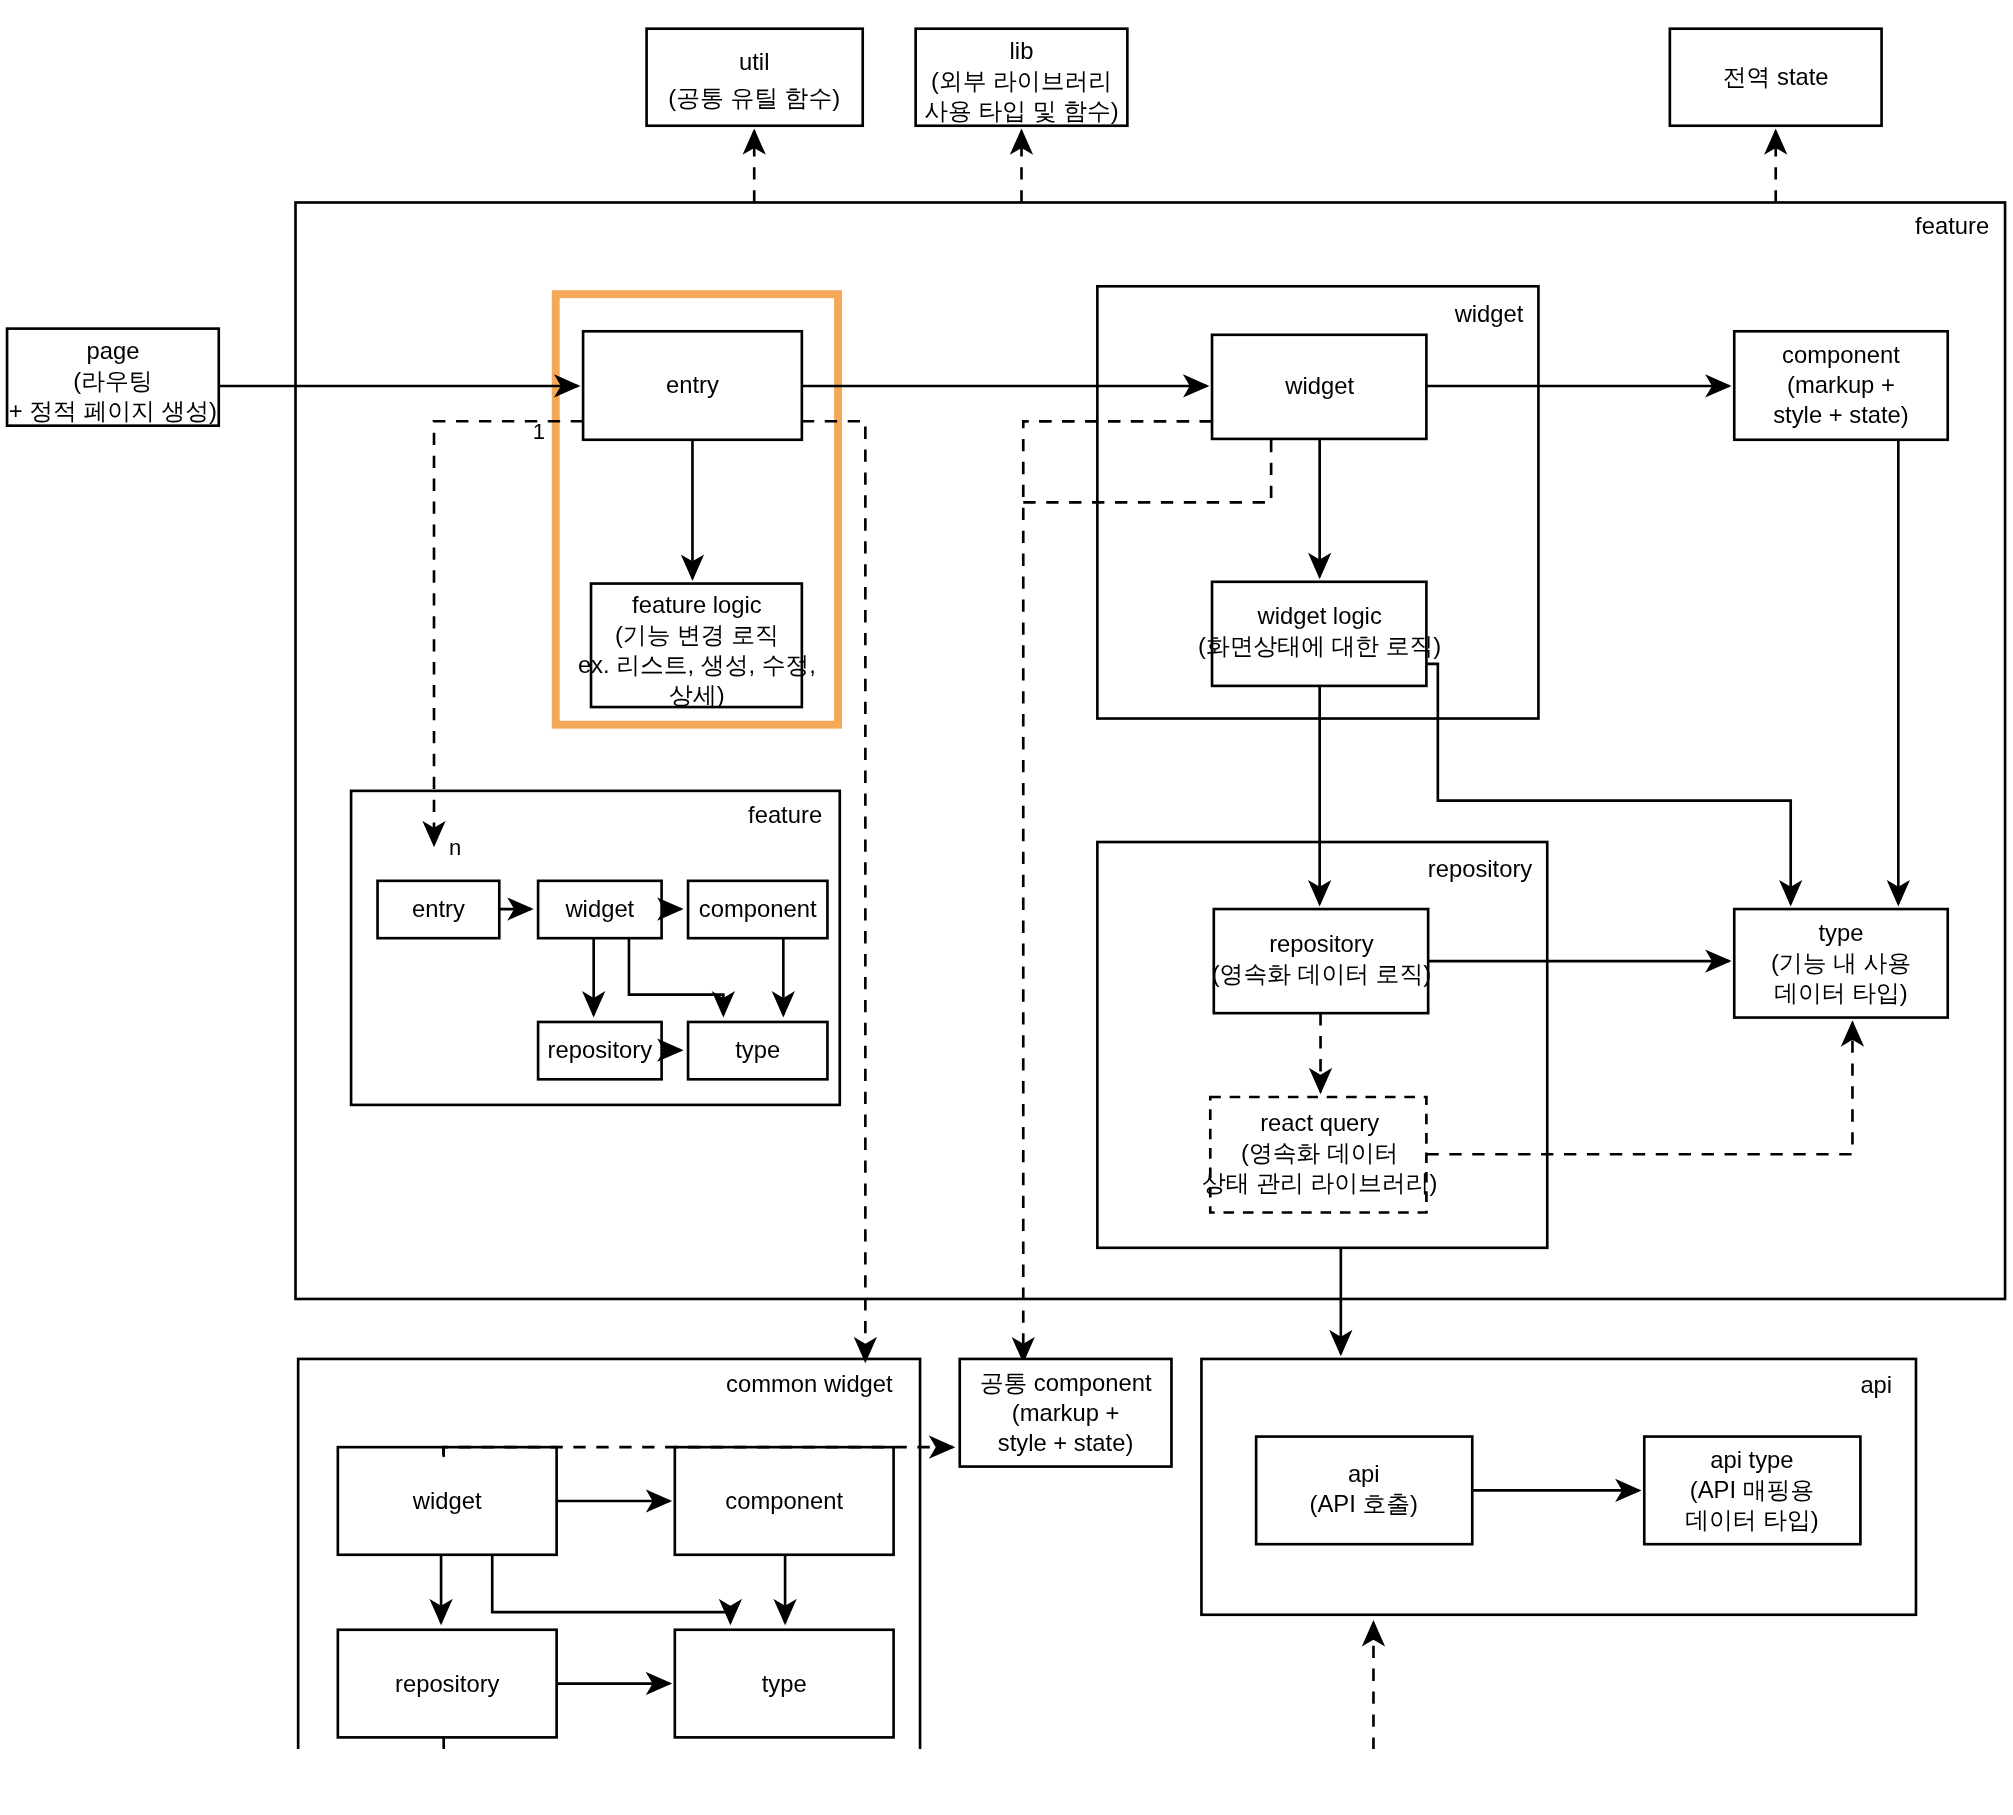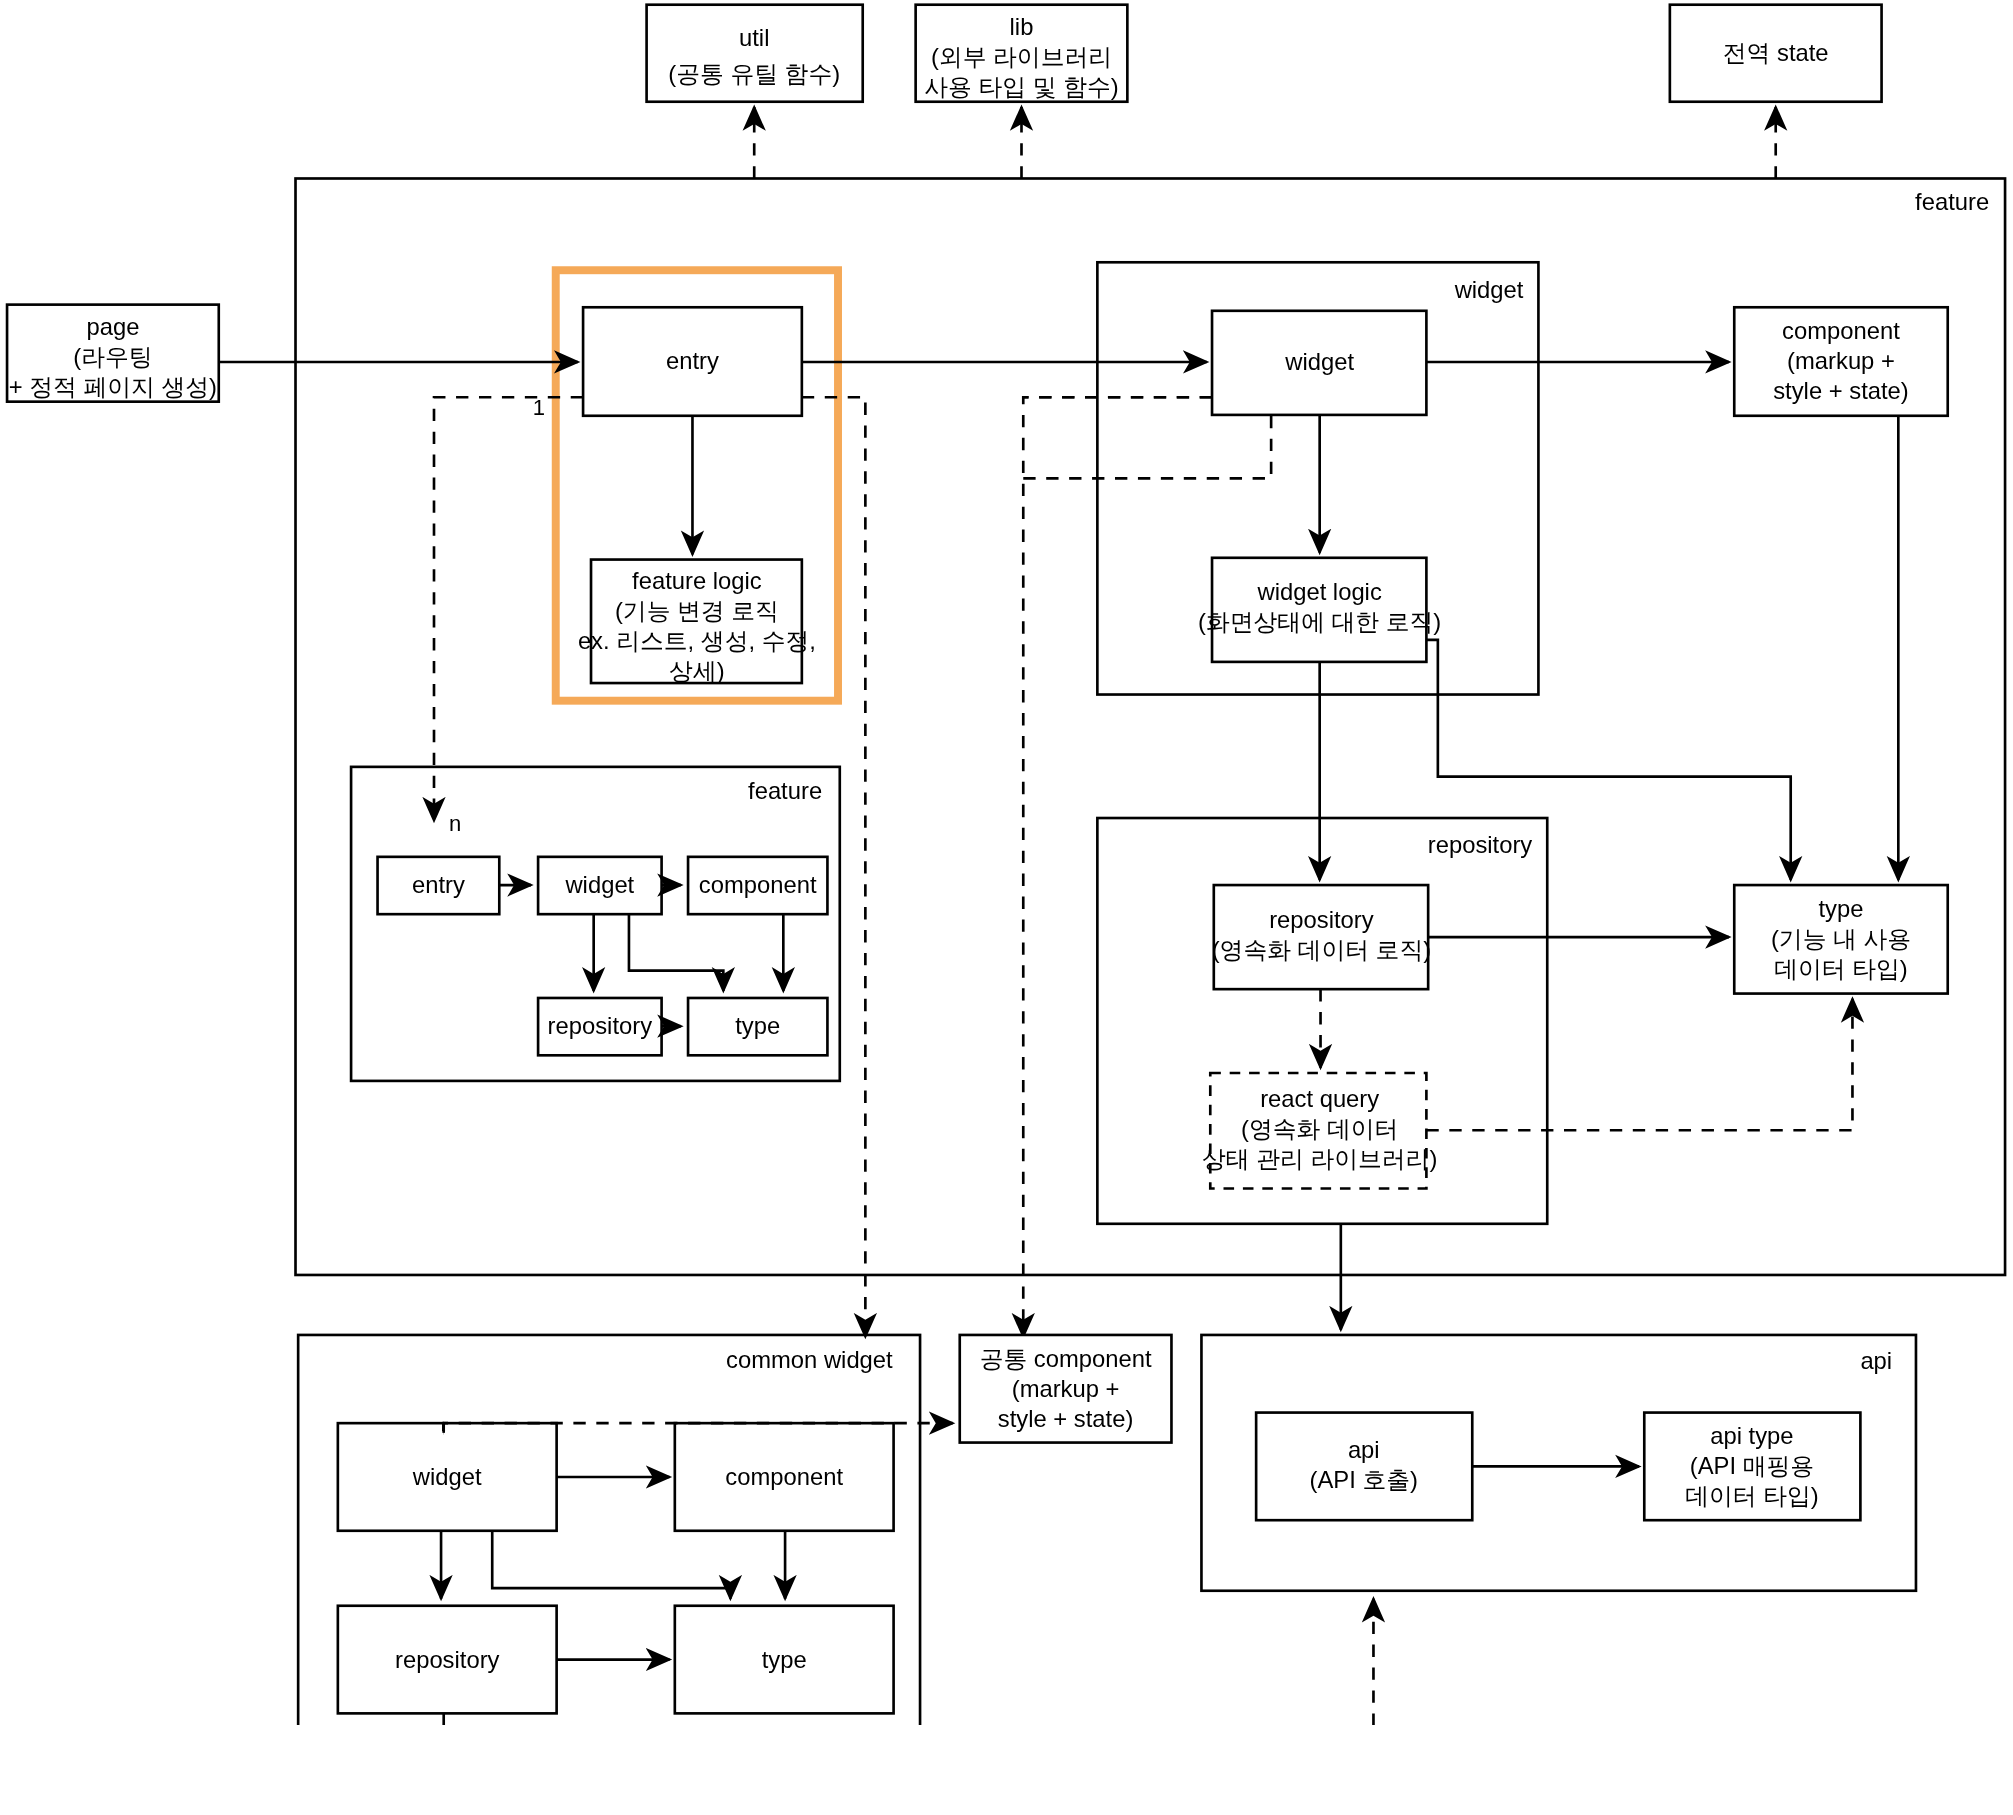--- a/index.html
+++ b/index.html
@@ -9,20 +9,21 @@
   }
   body {
     font-family: "Liberation Sans", "DejaVu Sans", sans-serif;
   }
   #canvas {
     position: relative;
     width: 2013px;
     height: 1725px;
     background: #ffffff;
     overflow: hidden;
+    margin-top: 24px;
   }
   svg.diagram {
     position: absolute;
     left: 0;
     top: 0;
     width: 2013px;
     height: 1816px;
   }
   .box {
     fill: #ffffff;

